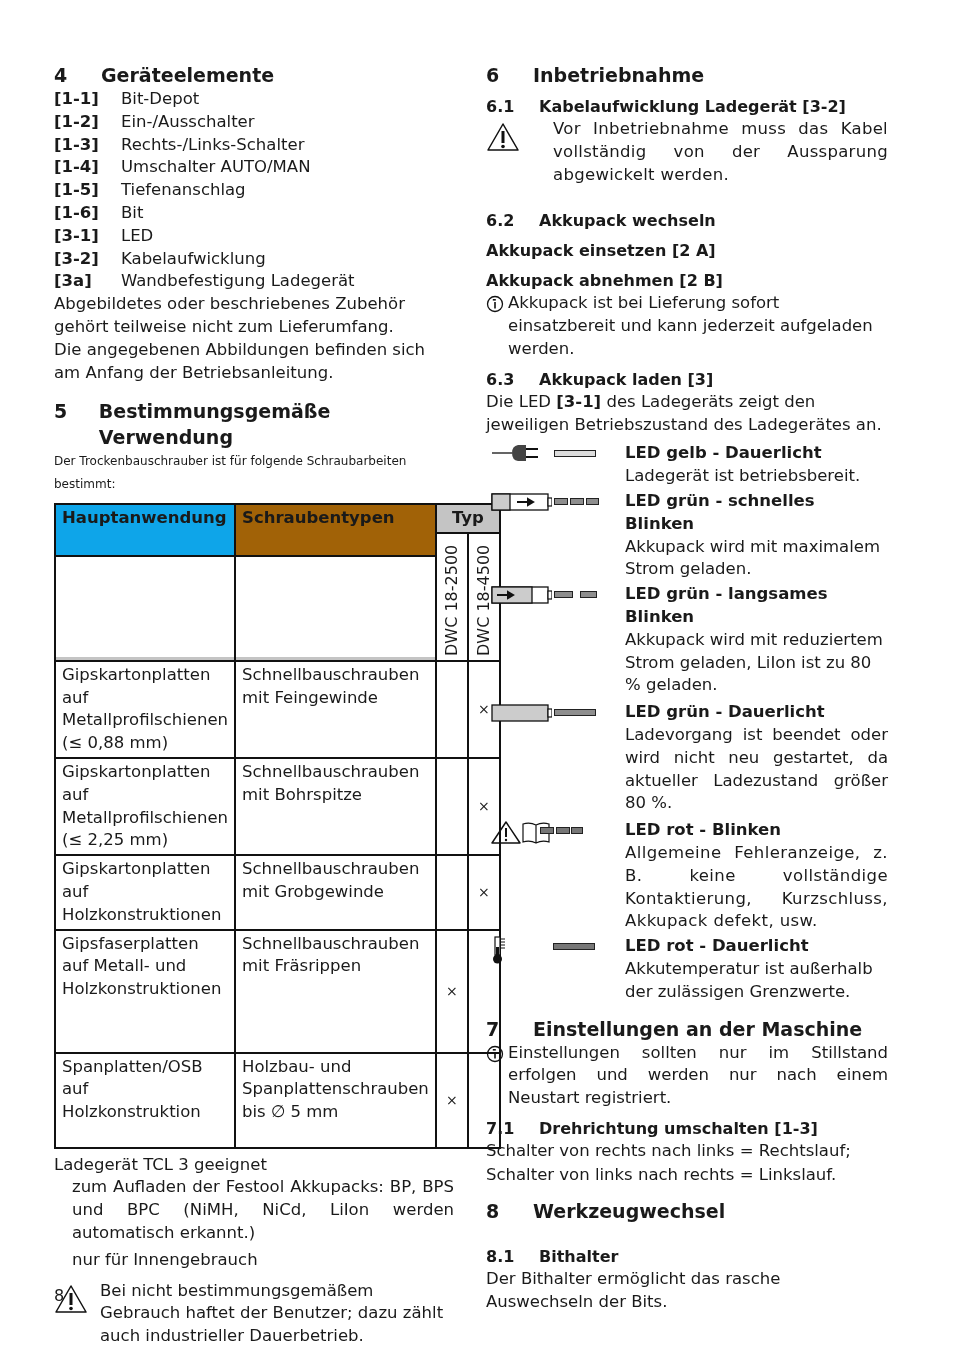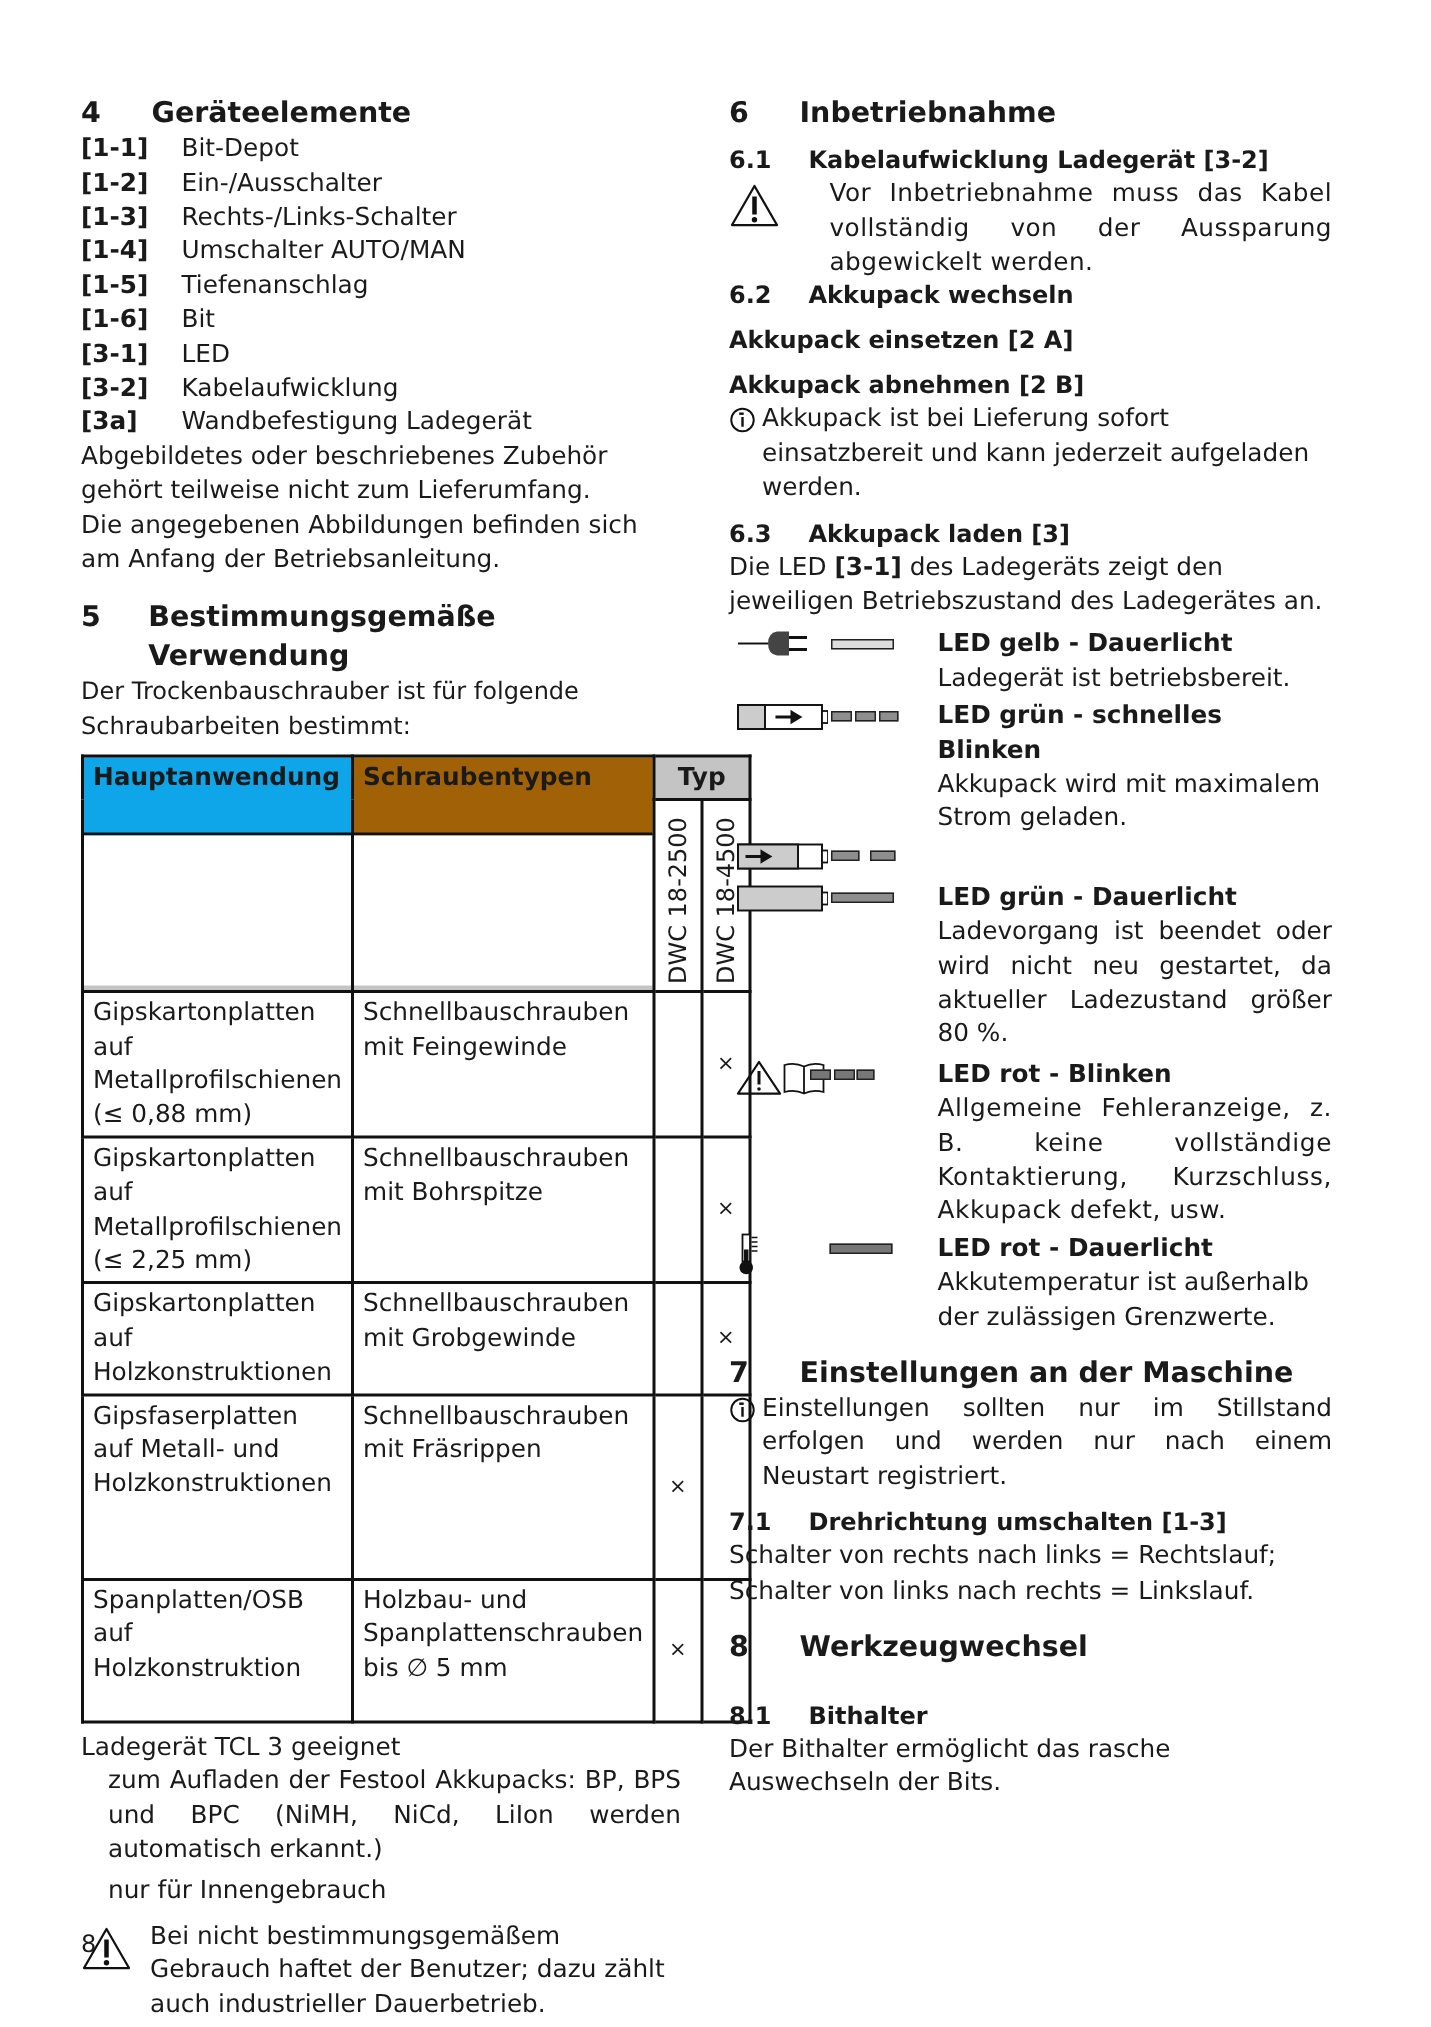--- a/index.html
+++ b/index.html
@@ -79,21 +79,21 @@
         <span>Wandbefestigung Ladegerät</span>
       </div>
   </div>
   <div class="t">Abgebildetes oder beschriebenes Zubehör gehört teilweise nicht zum Lieferumfang.</div>
   <div class="t">Die angegebenen Abbildungen befinden sich am Anfang der Betriebsanleitung.</div>
 
   <div class="h1" style="margin-top:14px;">
     <span class="num">5</span>
     <span>Bestimmungsgemäße Verwendung</span>
   </div>
-  <div class="t" style="font-size:16px;">Der Trockenbauschrauber ist für folgende Schraubarbeiten bestimmt:</div>
+  <div class="t" style="font-size:12px;">Der Trockenbauschrauber ist für folgende Schraubarbeiten bestimmt:</div>
 
   <table class="uses">
     <tbody>
         <tr>
       <th rowspan="2" style="width:150px;height:148px;padding:0;">
         <div style="background:#0ea5e9;height:46px;padding:2px 6px;border-bottom:2px solid #111;">Hauptanwendung</div>
         <div style="background:#fff;height:100px;"></div>
       </th>
       <th rowspan="2" style="width:150px;padding:0;">
         <div style="background:#a16207;height:46px;padding:2px 6px;border-bottom:2px solid #111;">Schraubentypen</div>
@@ -169,21 +169,21 @@
   <div class="warn-block">
     <span class="warn-icon">
       <svg width="34" height="30" viewBox="0 0 34 30">
           <path d="M17 2 L32 28 L2 28 Z" fill="none" stroke="#111" stroke-width="1.5" stroke-linejoin="round"></path>
           <rect x="15.5" y="9" width="3" height="12" fill="#111"></rect>
           <circle cx="17" cy="24.5" r="1.8" fill="#111"></circle>
         </svg>
     </span>
     <span class="t just" style="letter-spacing:0.3px;margin-left:21px;">Vor Inbetriebnahme muss das Kabel vollständig von der Aussparung abgewickelt werden.</span>
   </div>
-  <div class="h2" style="margin-top:0;align-items:flex-end;">
+  <div class="h2" style="margin-top:24px;align-items:flex-end;">
     <span class="num">6.2</span>
     <span>Akkupack wechseln</span>
   </div>
   <div class="h2" style="margin-top:8px;">Akkupack einsetzen [2 A]</div>
   <div class="h2" style="margin-top:8px;">Akkupack abnehmen [2 B]</div>
   <div class="info-row">
     <span class="ic">
       <svg width="18" height="18" viewBox="0 0 18 18" style="margin-top:3px">
           <circle cx="9" cy="9" r="7.5" fill="none" stroke="#111" stroke-width="1.3"></circle>
           <rect x="8.2" y="7" width="1.6" height="6.5" fill="#111"></rect>
@@ -242,20 +242,24 @@
           <rect x="6" y="4" width="56" height="16" fill="#fff" stroke="#111" stroke-width="1.3"></rect>
           <rect x="6" y="4" width="40" height="16" fill="#ccc" stroke="#111" stroke-width="1.3"></rect>
           <rect x="62" y="8" width="4" height="8" fill="#fff" stroke="#111" stroke-width="1.2"></rect>
           <path d="M11 12 L26 12 M22 9 L27 12 L22 15 Z" stroke="#111" stroke-width="2" fill="#111"></path>
         </svg>
     </div>
     <div class="pat">
       <div class="bar dk" style="left:-2px;width:17px;"></div>
       <div class="bar dk" style="left:24px;width:15px;"></div>
     </div>
+    <div class="txt">
+        <div class="bold">LED grün - langsames Blinken</div>
+        <div>Akkupack wird mit reduziertem Strom geladen, LiIon ist zu 80 % geladen.</div>
+      </div>
   </div>
 
   <div class="led-row" style="margin-top:4px;">
     <div class="sym">
       <svg width="66" height="24" viewBox="0 0 66 24">
           <rect x="6" y="4" width="56" height="16" fill="#ccc" stroke="#111" stroke-width="1.3"></rect>
           <rect x="62" y="8" width="4" height="8" fill="#fff" stroke="#111" stroke-width="1.2"></rect>
         </svg>
     </div>
     <div class="pat">

